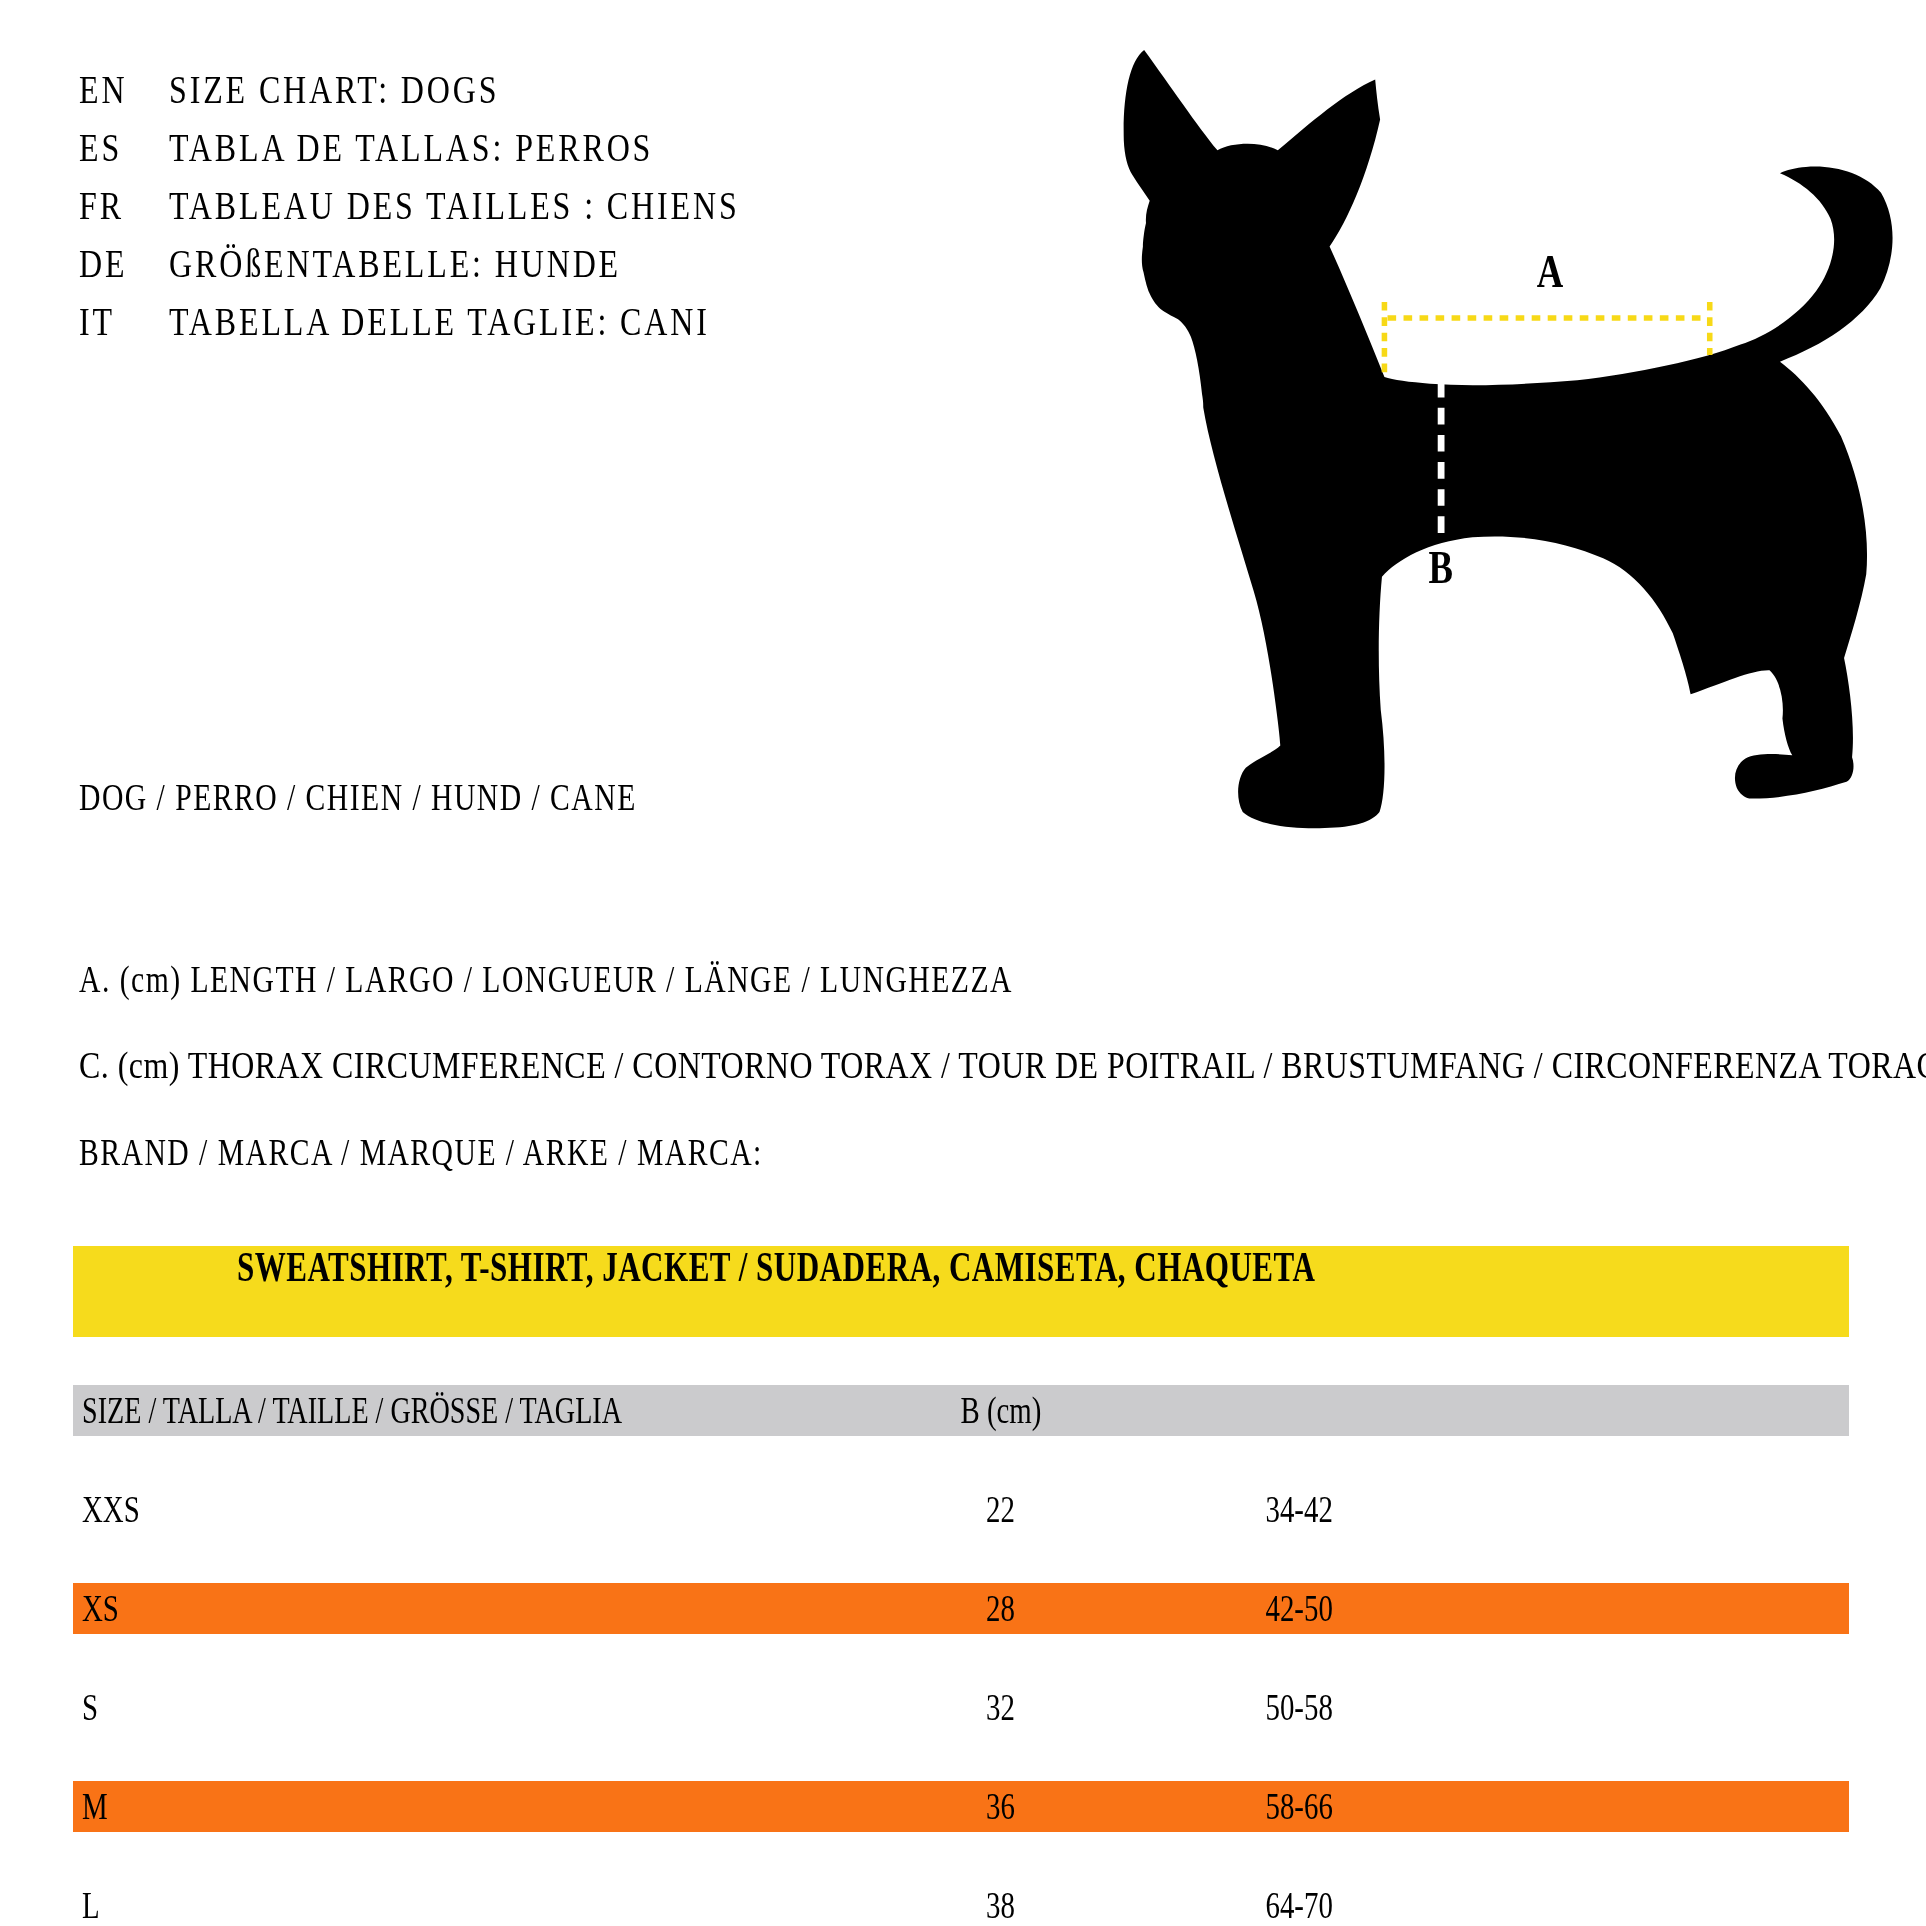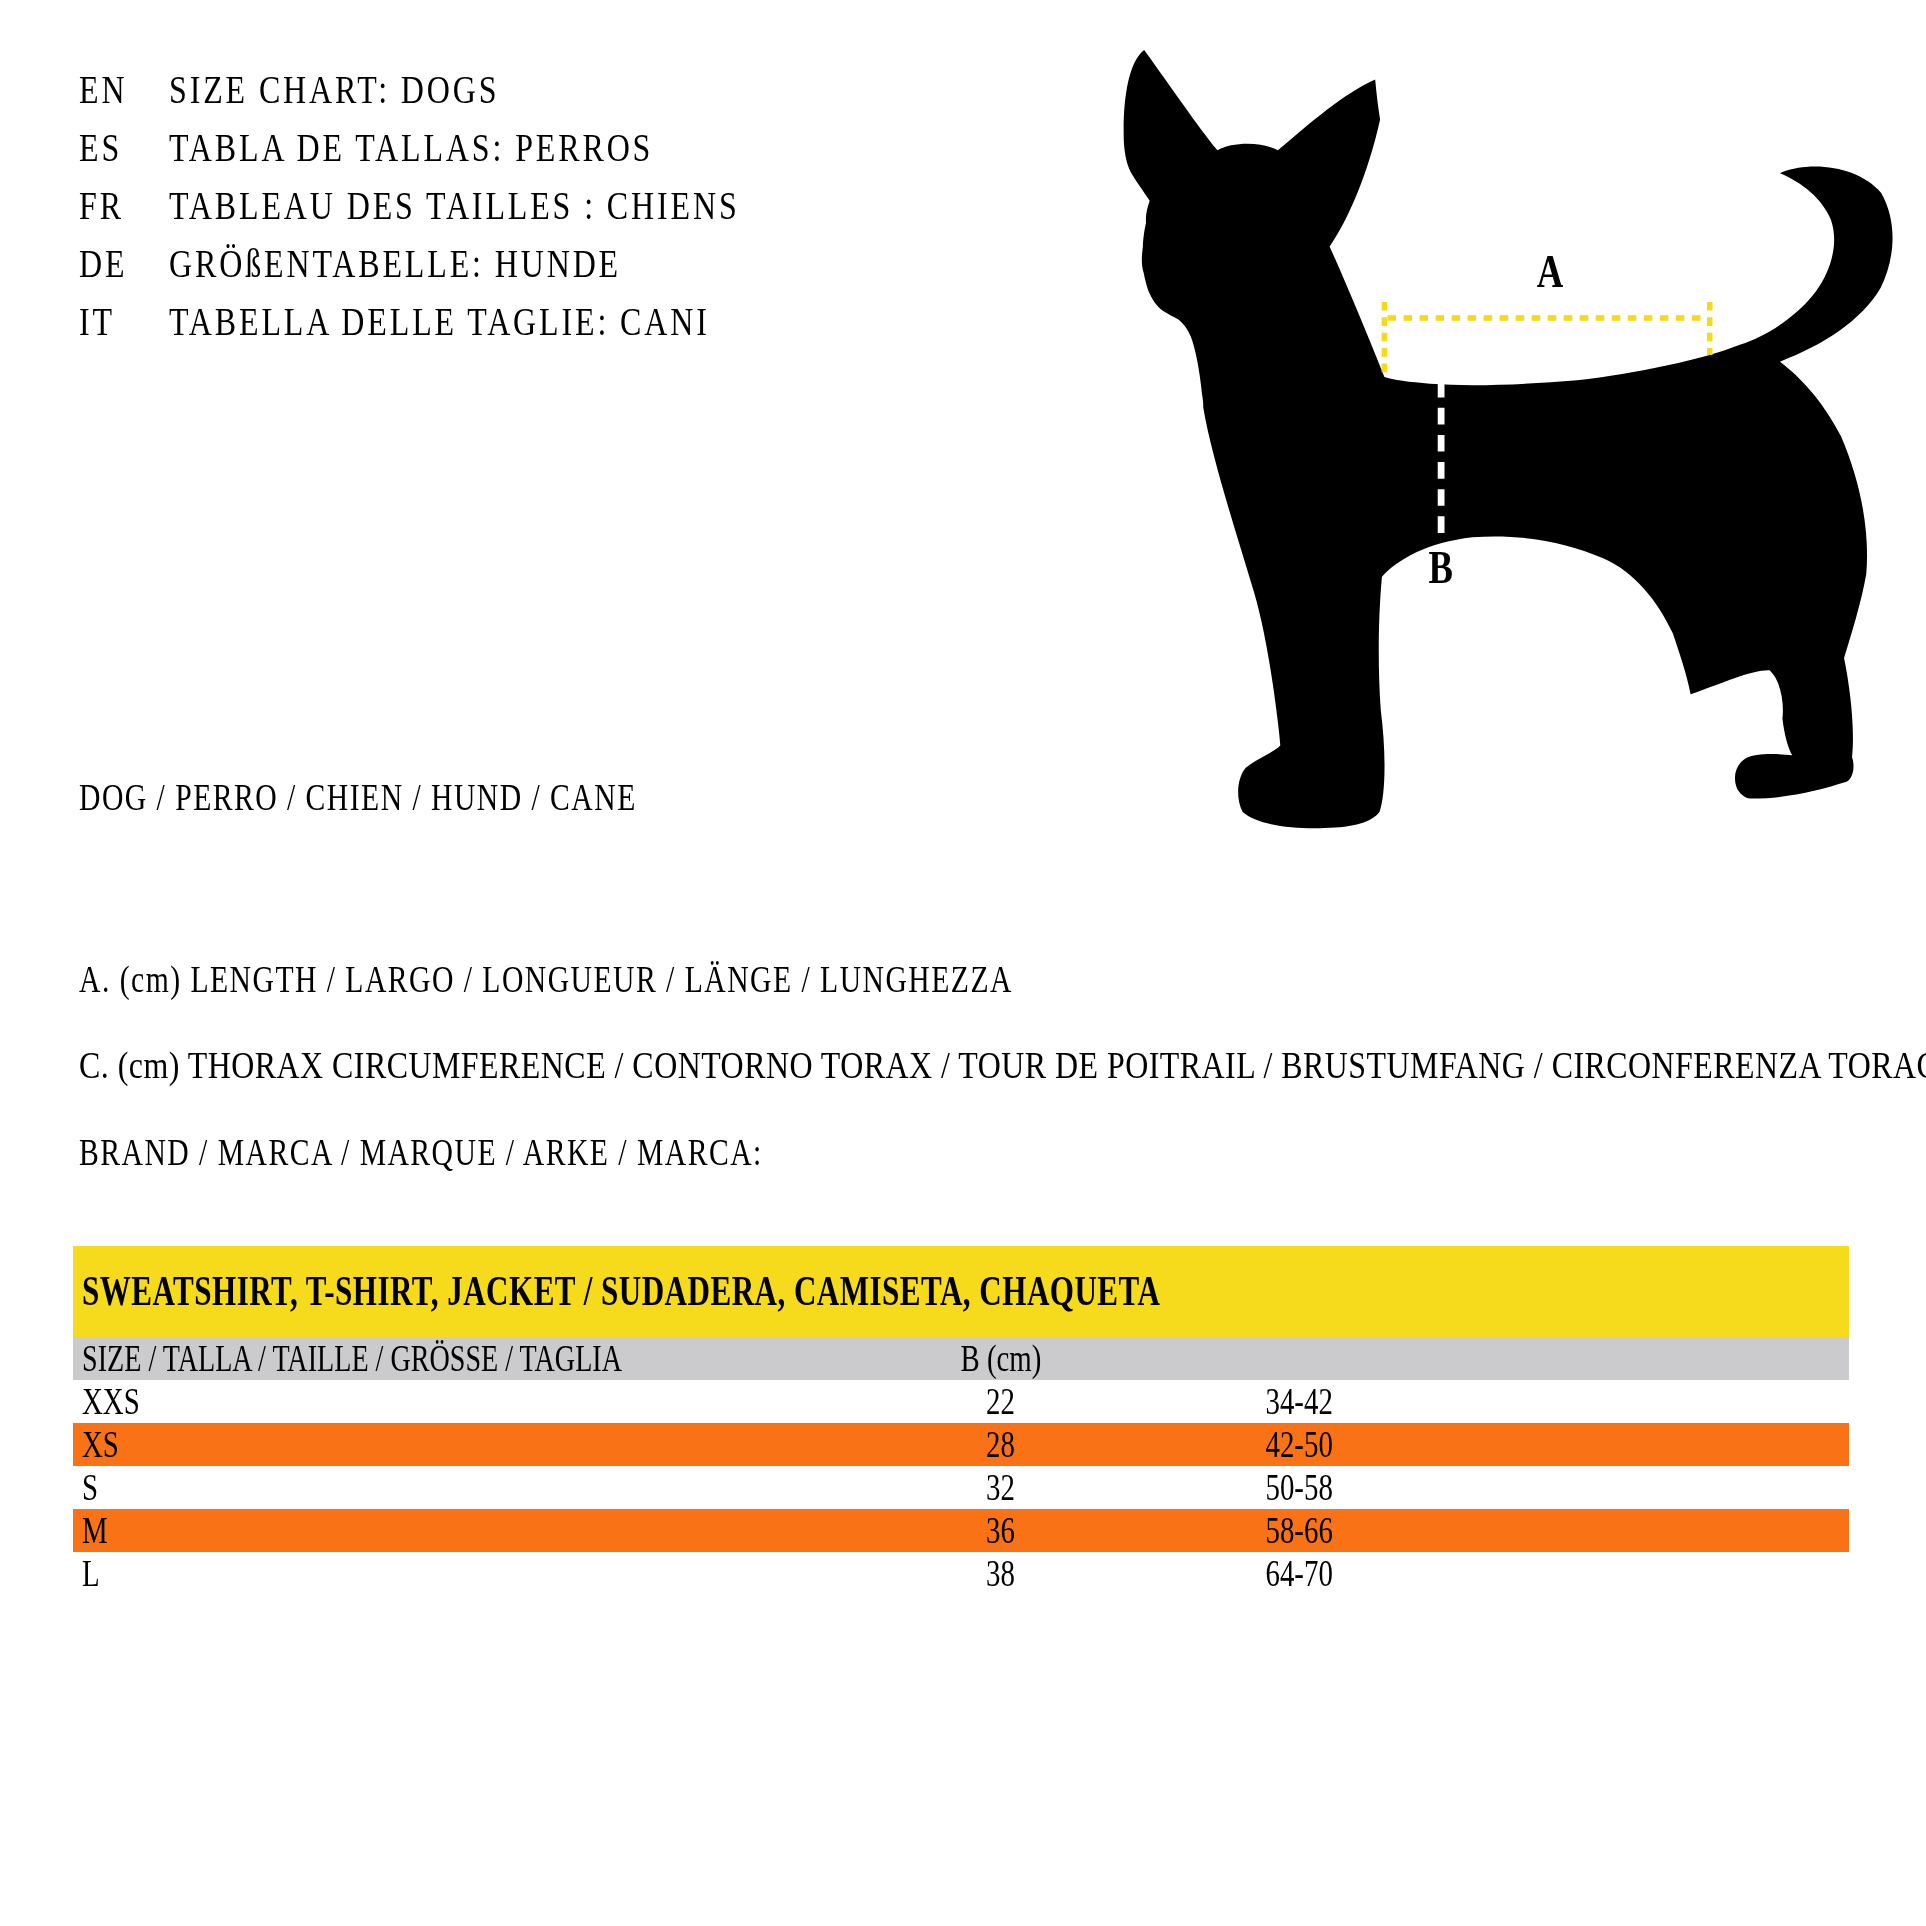--- a/index.html
+++ b/index.html
@@ -21,23 +21,23 @@
   .lang-code{width:90px;flex:0 0 90px;}
   
   .midline{left:79px;height:58px;line-height:58px;font-size:38px;}
   #dog-caption{top:768px;}
   #measure-a{top:950px;}
   #measure-c{top:1036px;}
   #brand-line{top:1123px;}
 
   
   #size-table{left:73px;top:1246px;width:1776px;}
-  .tbl-title{height:91px;background:#F6DB1C;display:flex;flex-direction:column;justify-content:center;padding-left:9.2px;box-sizing:border-box;}
+  .tbl-title{height:91px;background:#F6DB1C;display:flex;flex-direction:row;justify-content:center;padding-left:9.2px;box-sizing:border-box;}
   .tbl-title-line{font-size:42px;font-weight:bold;line-height:43px;}
-  .tbl-grid{display:grid;grid-template-columns:727px 401px 197px auto;align-items:center;height:43px;font-size:37px;line-height:43px;}
+  .tbl-grid{display:grid;grid-template-columns:727px 401px 197px auto;align-items:center;height:51px;font-size:37px;line-height:43px;margin-top:48px;}
   .tbl-head{background:#CBCBCD;}
   .row-alt{background:#f97316;}
   .cell-size{padding-left:9.2px;}
   .cell-num{text-align:center;}
 
   
   .marker{font-size:47px;font-weight:bold;text-align:center;width:86px;line-height:47px;}
   #marker-a{left:1507px;top:248px;}
   #marker-b{left:1398px;top:544px;}
 

